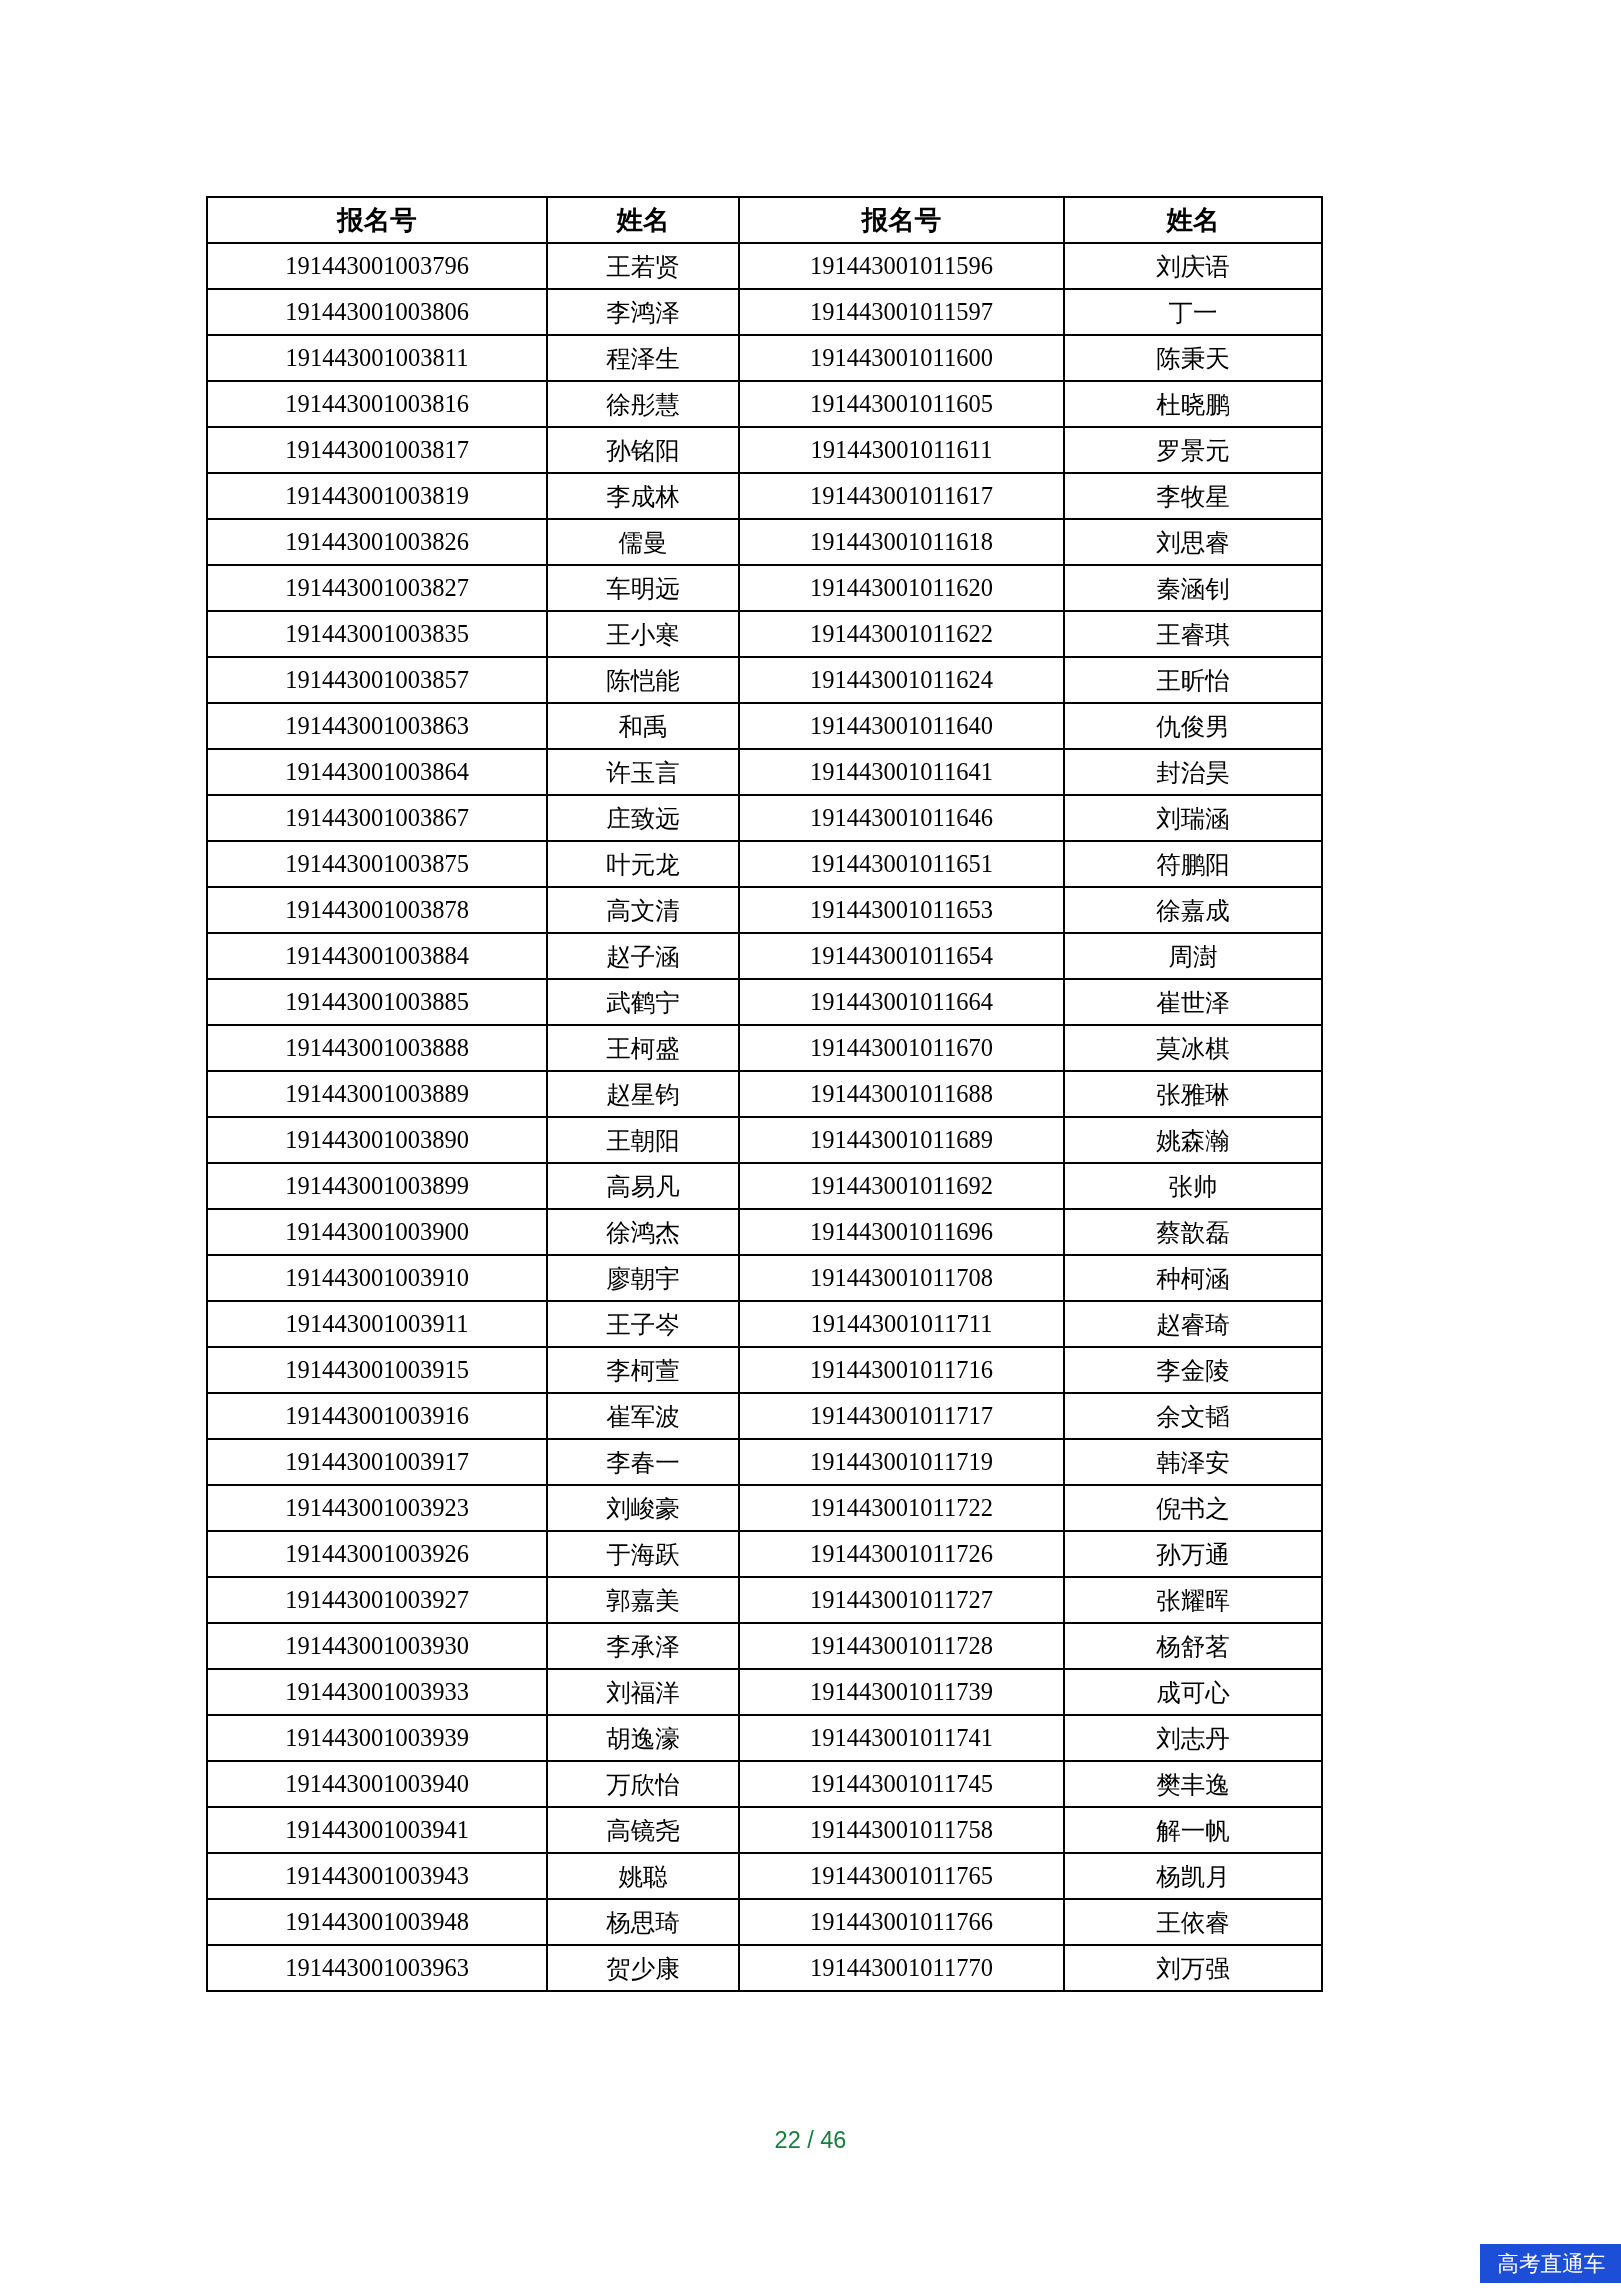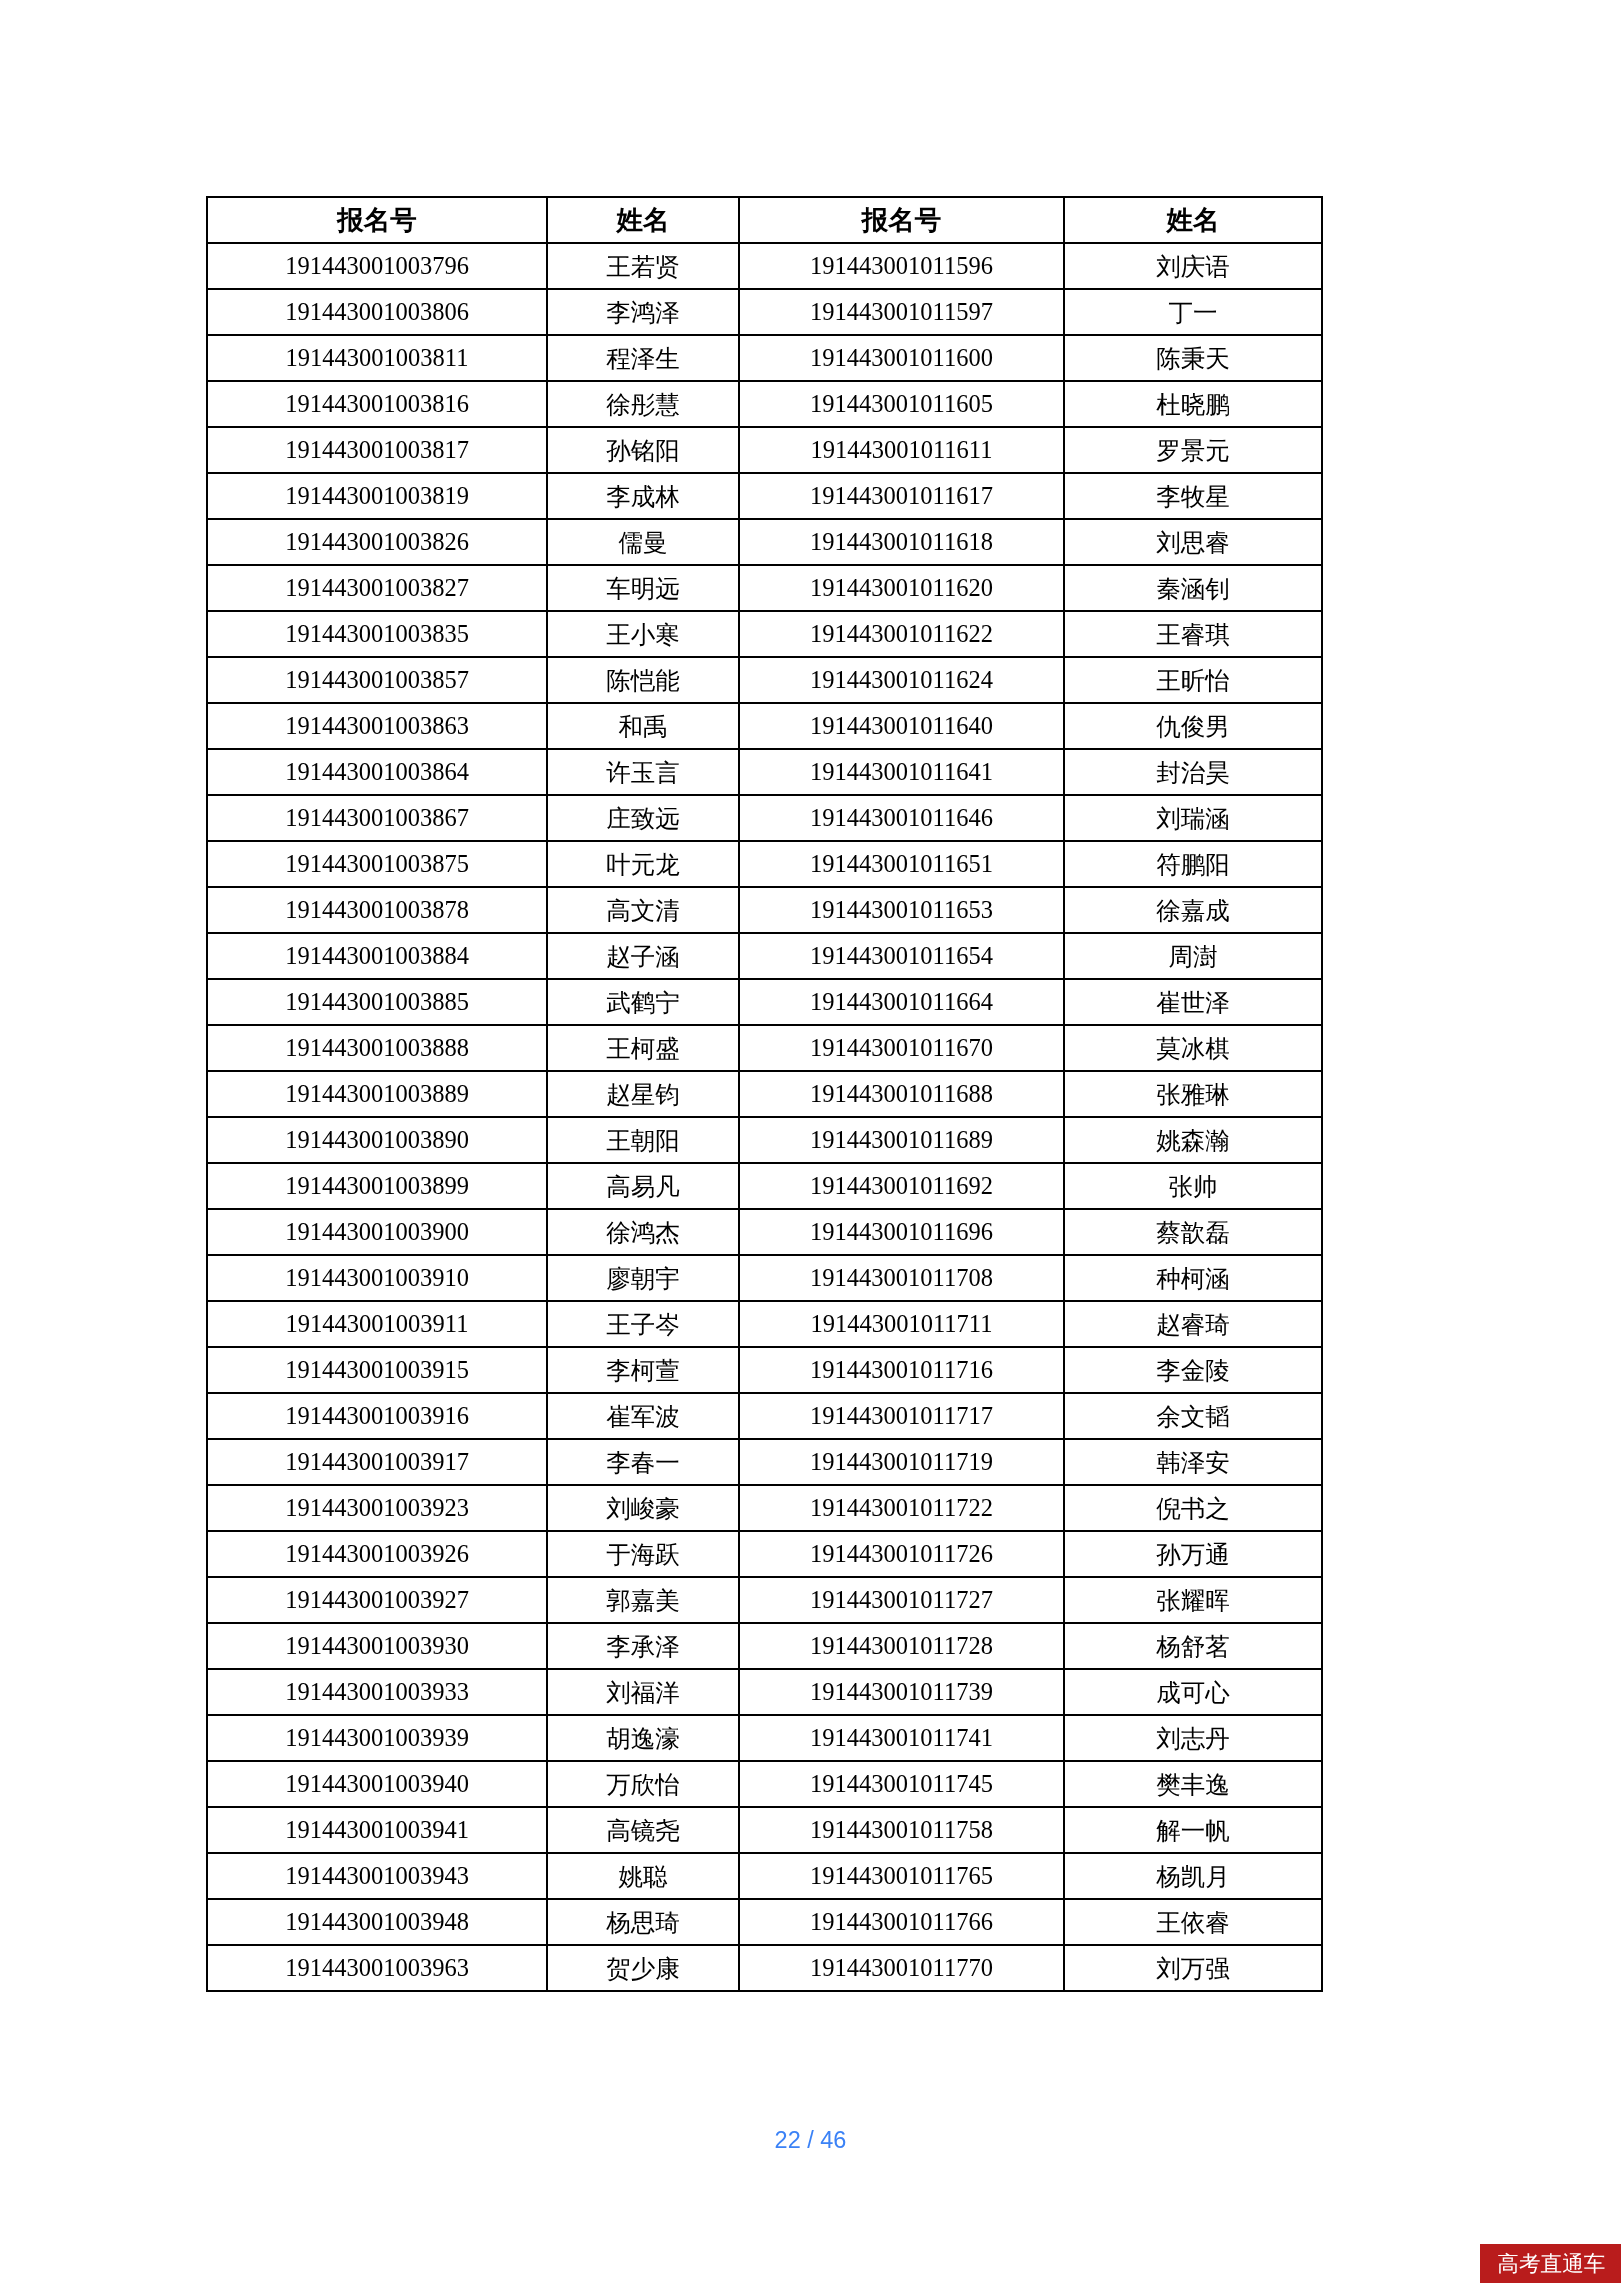--- a/index.html
+++ b/index.html
@@ -53,27 +53,27 @@
     font-family: "Liberation Serif", "DejaVu Serif", serif;
   }
   .page-number {
     position: absolute;
     left: 0;
     right: 0;
     top: 2127px;
     text-align: center;
     font-family: "Liberation Sans", sans-serif;
     font-size: 23.5px;
-    color: #3b82f6;
+    color: #15803d;
   }
   .watermark {
     position: absolute;
     right: 0;
     bottom: 9.8px;
-    background: #b91c1c;
+    background: #1d4ed8;
     color: #ffffff;
     font-family: "Liberation Sans", sans-serif;
     font-size: 21.6px;
     line-height: 1;
     padding: 8.8px 15.7px 8.8px 17.6px;
   }
 </style>
 </head>
 <body>
 

